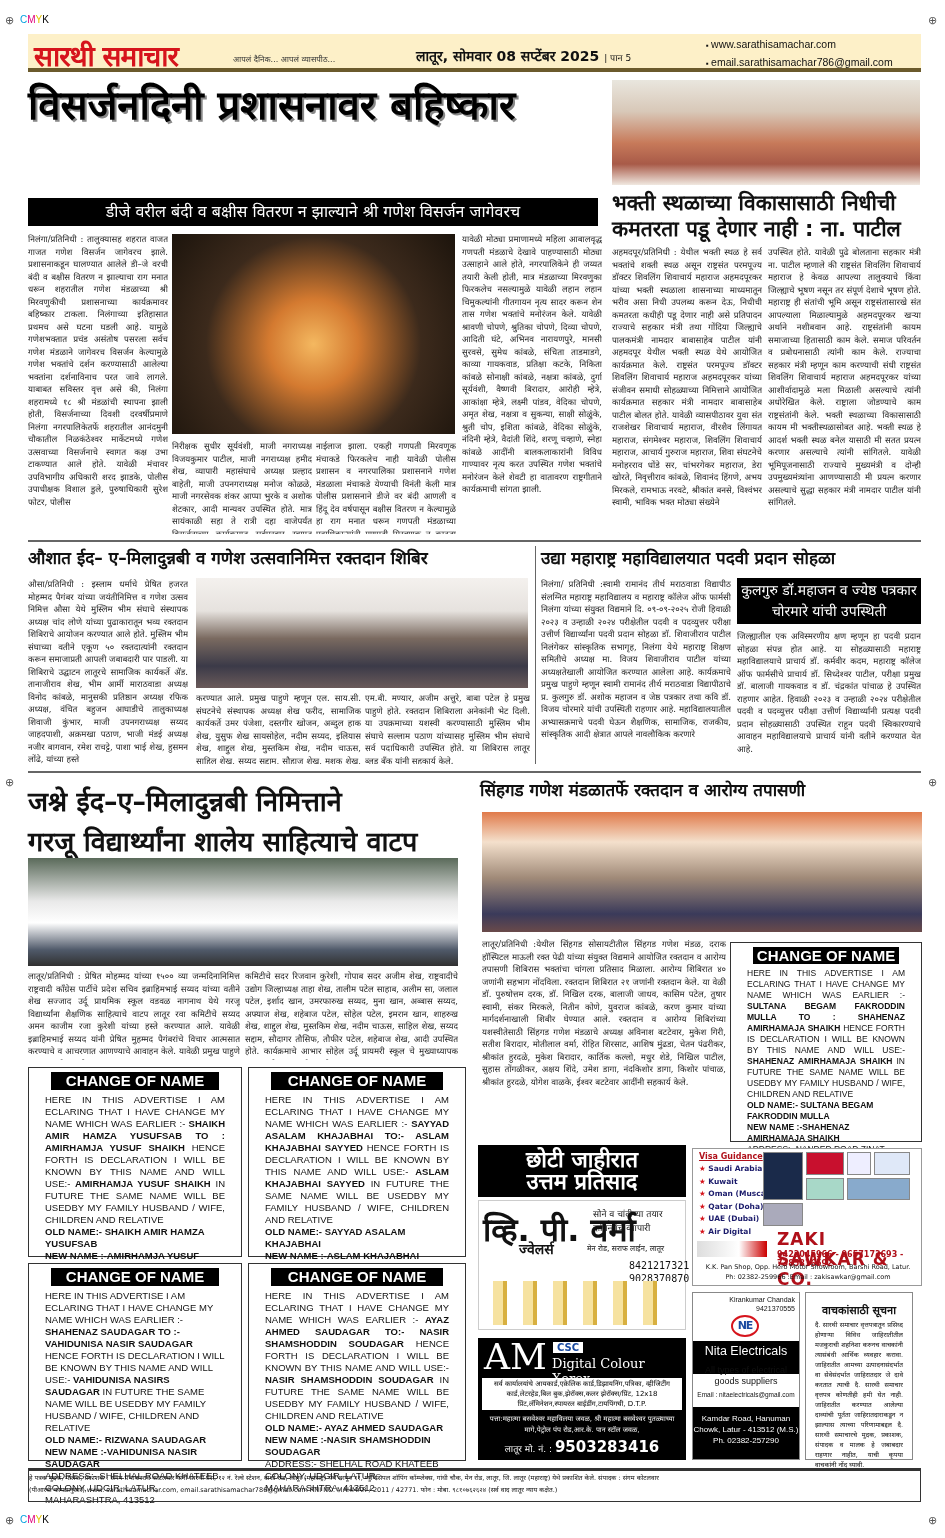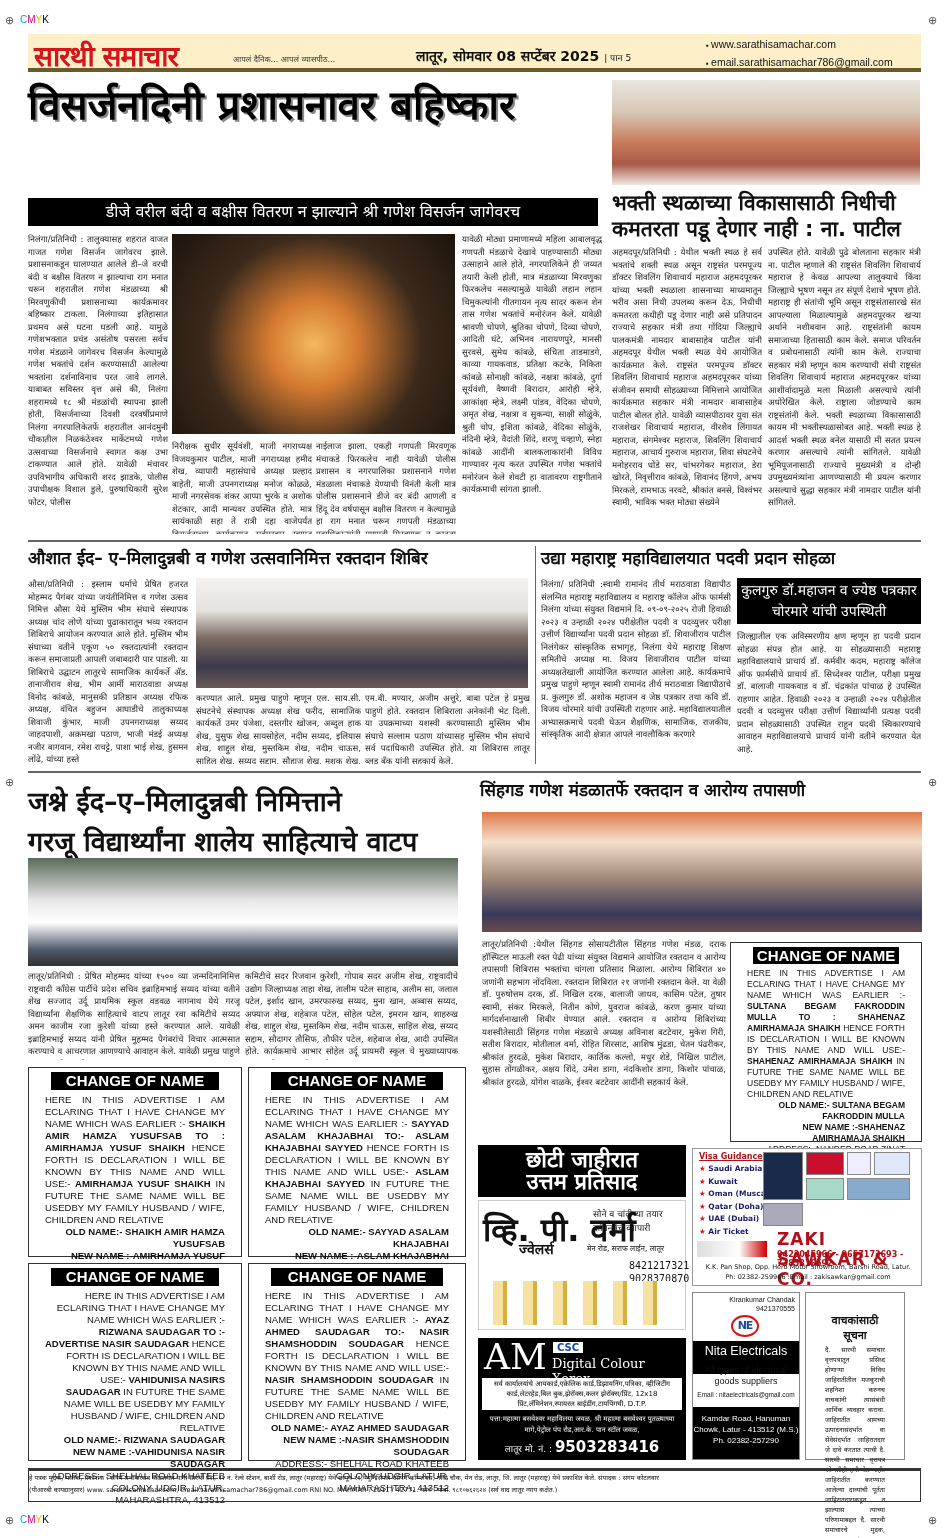--- a/index.html
+++ b/index.html
@@ -23,21 +23,21 @@
 .photo.sinhgad{background:linear-gradient(180deg,#e07a4a 0,#f4e0cc 25%,#a08a78 55%,#3a3a5a 85%,#6a4a4a)}
 .h2{position:absolute;left:612px;top:190px;width:310px;font-size:21px;font-weight:bold;line-height:26px;font-family:"DejaVu Sans",sans-serif}
 .col{position:absolute;font-size:8.5px;line-height:12.5px;text-align:justify;color:#222;overflow:hidden}
 .rule{position:absolute;background:#666}
 .h3{position:absolute;font-size:18px;font-weight:bold;font-family:"DejaVu Sans",sans-serif;white-space:nowrap}
 .blackbox{position:absolute;background:#000;color:#fff;text-align:center;font-family:"DejaVu Sans",sans-serif}
 .h4{position:absolute;left:28px;top:782px;font-size:27px;font-weight:bold;line-height:40px;font-family:"DejaVu Sans",sans-serif}
 .cn{position:absolute;border:1.5px solid #333;padding:4px 16px;font-family:"Liberation Sans",sans-serif;font-size:9.5px;line-height:12px;text-align:justify;background:#fff}
 .cn .t{background:#000;color:#fff;text-align:center;font-weight:bold;font-size:15px;padding:3px 0;margin:0 6px 4px}
 .cn b{font-weight:bold}
-.cn .c{text-align:right}
+.cn .c{text-align:left}
 .small-ad{position:absolute;background:#000;color:#fff;text-align:center;font-weight:bold;font-family:"DejaVu Sans",sans-serif;font-size:22px;line-height:28px;padding:4px 0}
 .jewel{position:absolute;left:478px;top:1200px;width:208px;height:130px;border:1px solid #ccc;background:#fff}
 .jewel .name{position:absolute;left:4px;top:6px;font-size:32px;font-weight:bold;font-family:"DejaVu Sans",sans-serif}
 .jewel .sub{position:absolute;left:40px;top:38px;font-size:14px;font-weight:bold;font-family:"DejaVu Sans",sans-serif}
 .jewel .r1{position:absolute;left:114px;top:6px;font-size:9px;line-height:14px;text-align:left;width:92px;font-family:"DejaVu Sans",sans-serif}
 .jewel .addr{position:absolute;left:108px;top:42px;font-size:7.5px;font-family:"DejaVu Sans",sans-serif}
 .jewel .ph{position:absolute;left:150px;top:58px;font-size:10px;font-family:"DejaVu Sans Mono",monospace;line-height:13px}
 .jewel .gold{position:absolute;left:14px;top:80px;width:180px;height:44px;background:repeating-linear-gradient(90deg,#f6e2a0 0 10px,#d8b040 10px 14px,#fff 14px 30px)}
 .am{position:absolute;left:478px;top:1338px;width:208px;height:122px;background:#000;color:#fff;font-family:"DejaVu Sans",sans-serif}
 .am .big{position:absolute;left:6px;top:0;font-family:"DejaVu Serif",serif;font-size:36px;line-height:38px}
@@ -57,21 +57,21 @@
 .zaki .ph{position:absolute;left:84px;top:101px;font-size:8px;font-weight:bold;color:#b0101a}
 .zaki .addr{position:absolute;left:4px;top:113px;width:222px;text-align:center;font-size:6.5px;line-height:10px}
 .plane{position:absolute;left:4px;top:92px;width:70px;height:16px;background:linear-gradient(90deg,#ddd,#fff 60%,#c00)}
 .nita{position:absolute;left:692px;top:1292px;width:108px;height:168px;border:1px solid #888;background:#fff;font-family:"Liberation Sans",sans-serif;text-align:center}
 .nita .k{position:absolute;right:4px;top:2px;font-size:7px;line-height:9px;text-align:right}
 .nita .logo{position:absolute;left:38px;top:22px;width:28px;height:22px;border:2px solid #d6141c;border-radius:50%;color:#1a4aa0;font-weight:bold;font-size:11px;line-height:18px}
 .nita .bar{position:absolute;left:0;top:48px;width:106px;height:33px;background:#000;color:#fff;font-size:12.5px;line-height:20px}
 .nita .desc{position:absolute;left:0;top:72px;width:106px;font-size:9px;line-height:11px}
 .nita .mail{position:absolute;left:0;top:98px;width:106px;font-size:6.5px}
 .nita .addr{position:absolute;left:0;top:114px;width:106px;height:52px;background:#000;color:#fff;font-size:8px;line-height:11px;padding-top:6px}
-.notice{position:absolute;left:805px;top:1292px;width:100px;height:168px;border:1px solid #888;background:#fff;padding:19px}
+.notice{position:absolute;left:805px;top:1292px;width:108px;height:168px;border:1px solid #888;background:#fff;padding:9px}
 .notice .t{font-size:11px;font-weight:bold;text-align:center;font-family:"DejaVu Sans",sans-serif;margin-bottom:3px}
 .notice .b{font-size:6.5px;line-height:10px;text-align:justify}
 .footer{position:absolute;left:28px;top:1468px;width:893px;height:34px;border:1px solid #333;border-top:3px solid #333;font-size:6.5px;line-height:12px;text-align:left;padding-top:1px;font-family:"DejaVu Sans",sans-serif}
 </style>
 </head>
 <body>
 
 <div class="reg" style="left:5px;top:14px">⊕</div>
 <div class="cmyk" style="left:20px;top:14px"><span class="c">C</span><span class="m">M</span><span class="y">Y</span><span class="k">K</span></div>
 <div class="reg" style="left:928px;top:14px">⊕</div>
@@ -141,21 +141,21 @@
 </div>
 <div class="cn" style="left:248px;top:1067px;width:218px;height:190px">
   <div class="t">CHANGE OF NAME</div>
   <div><span>HERE IN THIS ADVERTISE I AM ECLARING THAT I HAVE CHANGE MY NAME WHICH WAS EARLIER :-</span> <b>SAYYAD ASALAM KHAJABHAI TO:- ASLAM KHAJABHAI SAYYED</b> <span>HENCE FORTH IS DECLARATION I WILL BE KNOWN BY THIS NAME AND WILL USE:-</span> <b>ASLAM KHAJABHAI SAYYED</b> <span>IN FUTURE THE SAME NAME WILL BE USEDBY MY FAMILY HUSBAND / WIFE, CHILDREN AND RELATIVE</span></div>
   <div class="c"><b>OLD NAME:- SAYYAD ASALAM KHAJABHAI</b></div>
   <div class="c"><b>NEW NAME :-ASLAM KHAJABHAI SAYYED</b></div>
   <div class="c">ADDRESS:- SHAHENAZ NAGAR, AUSA, TQ AUSA DISTRICT-LATUR</div>
 </div>
 <div class="cn" style="left:28px;top:1263px;width:214px;height:198px">
   <div class="t">CHANGE OF NAME</div>
-  <div class="c"><span>HERE IN THIS ADVERTISE I AM ECLARING THAT I HAVE CHANGE MY NAME WHICH WAS EARLIER :-</span> <b>RIZWANA SAUDAGAR TO :- ADVERTISE NASIR SAUDAGAR</b> <span>HENCE FORTH IS DECLARATION I WILL BE KNOWN BY THIS NAME AND WILL USE:-</span> <b>VAHIDUNISA NASIRS SAUDAGAR</b> <span>IN FUTURE THE SAME NAME WILL BE USEDBY MY FAMILY HUSBAND / WIFE, CHILDREN AND RELATIVE</span></div>
+  <div class="c"><span>HERE IN THIS ADVERTISE I AM ECLARING THAT I HAVE CHANGE MY NAME WHICH WAS EARLIER :-</span> <b>SHAHENAZ SAUDAGAR TO :- VAHIDUNISA NASIR SAUDAGAR</b> <span>HENCE FORTH IS DECLARATION I WILL BE KNOWN BY THIS NAME AND WILL USE:-</span> <b>VAHIDUNISA NASIRS SAUDAGAR</b> <span>IN FUTURE THE SAME NAME WILL BE USEDBY MY FAMILY HUSBAND / WIFE, CHILDREN AND RELATIVE</span></div>
   <div class="c"><b>OLD NAME:- RIZWANA SAUDAGAR</b></div>
   <div class="c"><b>NEW NAME :-VAHIDUNISA NASIR SAUDAGAR</b></div>
   <div class="c">ADDRESS:- SHELHAL ROAD KHATEEB COLONY, UDGIR, LATUR, MAHARASHTRA, 413512</div>
 </div>
 <div class="cn" style="left:248px;top:1263px;width:218px;height:198px">
   <div class="t">CHANGE OF NAME</div>
   <div><span>HERE IN THIS ADVERTISE I AM ECLARING THAT I HAVE CHANGE MY NAME WHICH WAS EARLIER :-</span> <b>AYAZ AHMED SAUDAGAR TO:- NASIR SHAMSHODDIN SOUDAGAR</b> <span>HENCE FORTH IS DECLARATION I WILL BE KNOWN BY THIS NAME AND WILL USE:-</span> <b>NASIR SHAMSHODDIN SOUDAGAR</b> <span>IN FUTURE THE SAME NAME WILL BE USEDBY MY FAMILY HUSBAND / WIFE, CHILDREN AND RELATIVE</span></div>
   <div class="c"><b>OLD NAME:- AYAZ AHMED SAUDAGAR</b></div>
   <div class="c"><b>NEW NAME :-NASIR SHAMSHODDIN SOUDAGAR</b></div>
   <div class="c">ADDRESS:- SHELHAL ROAD KHATEEB COLONY, UDGIR, LATUR, MAHARASHTRA, 413512</div>
@@ -198,21 +198,21 @@
 </div>
 
 <div class="zaki">
   <div class="vg">Visa Guidance</div>
   <ul>
     <li>Saudi Arabia</li>
       <li>Kuwait</li>
       <li>Oman (Muscat)</li>
       <li>Qatar (Doha)</li>
       <li>UAE (Dubai)</li>
-      <li>Air Ticket</li>
+      <li>Air Digital</li>
   </ul>
   <div class="imgs">
     <div style="grid-row:span 2;background:#1a2a4a"></div>
     <div style="background:#c8102e"></div>
     <div style="background:#eef"></div>
     <div style="background:#dfe8f8"></div>
     <div style="background:#a8d8c8"></div>
     <div style="grid-column:span 2;background:#8ac"></div>
     <div style="background:#aab"></div>
   </div>

